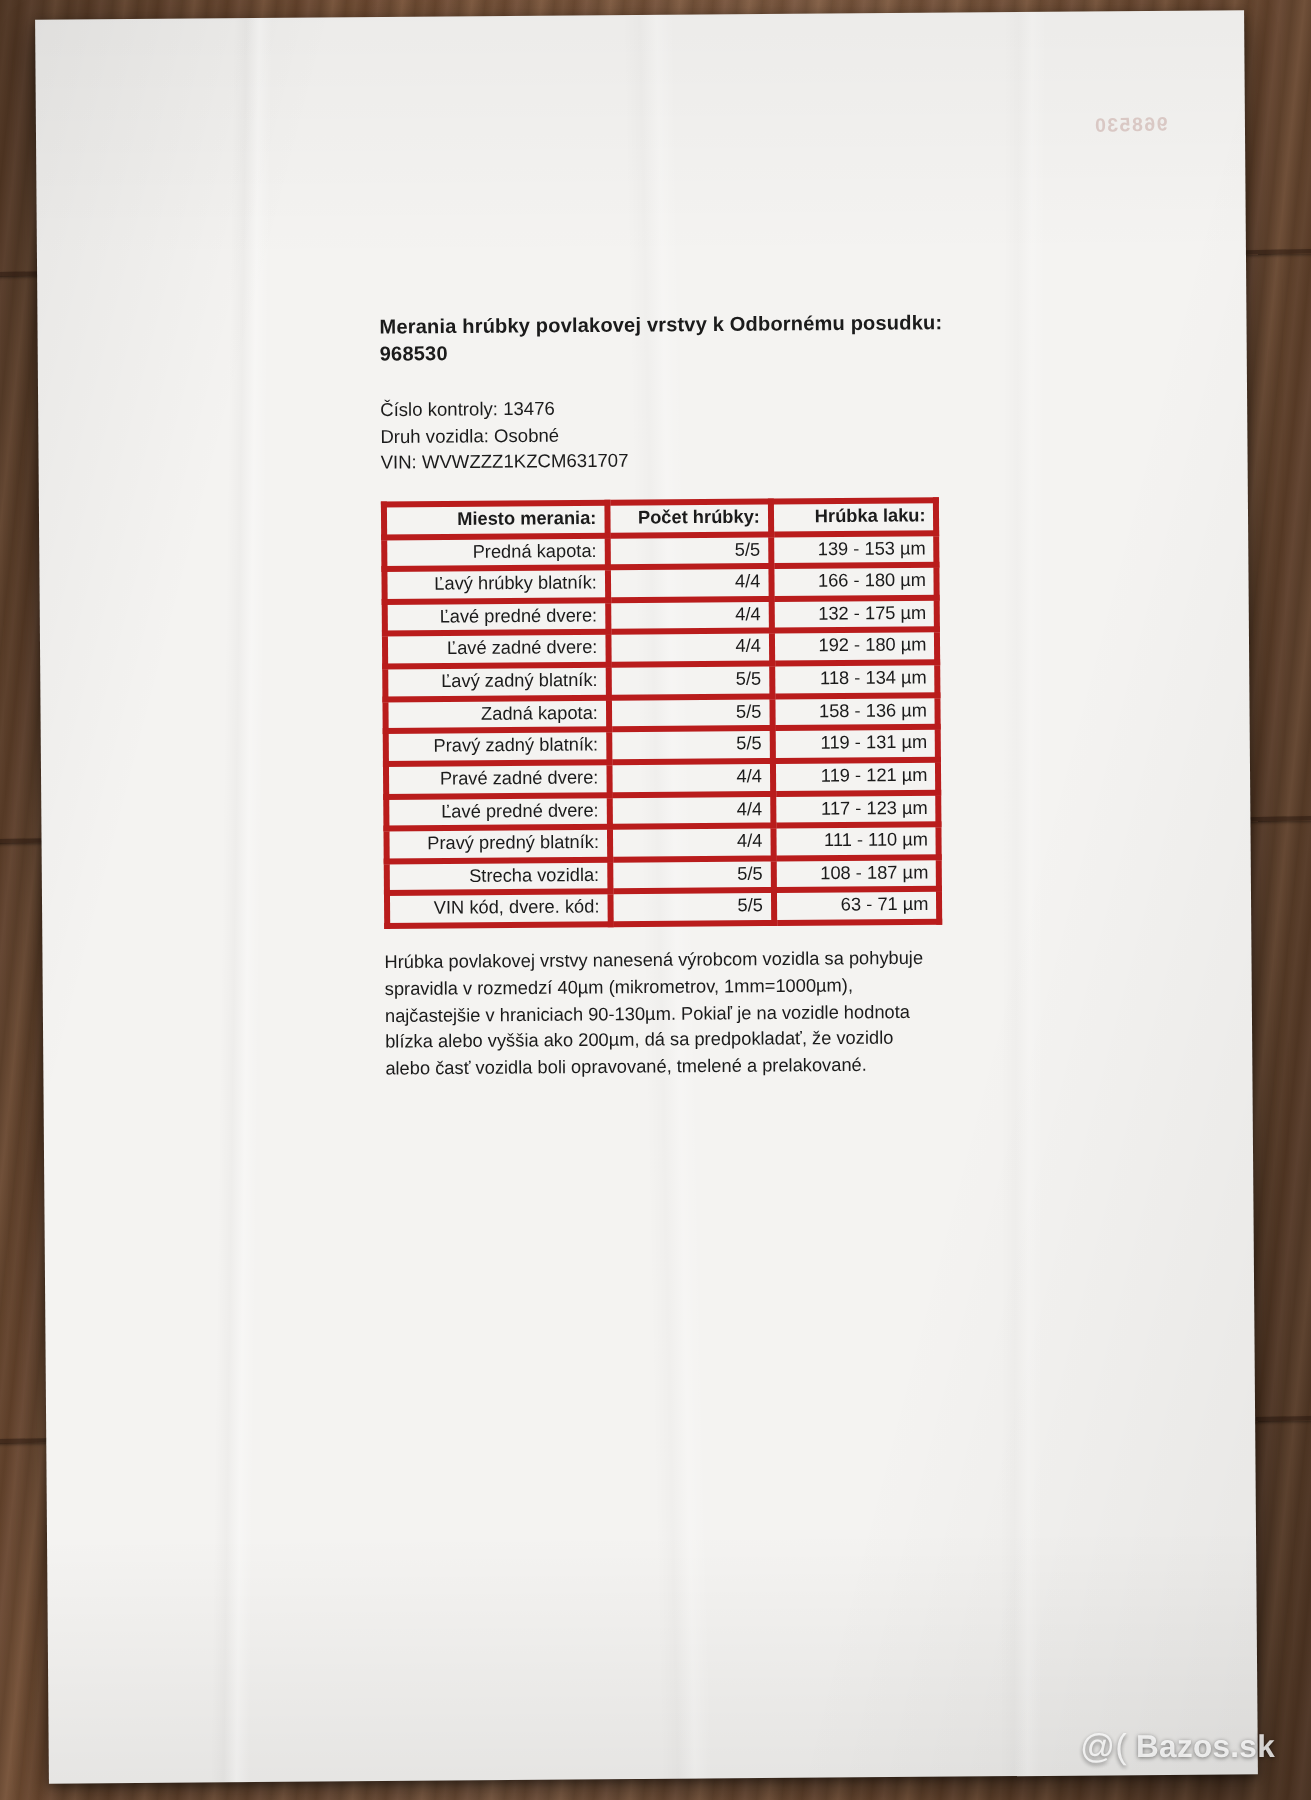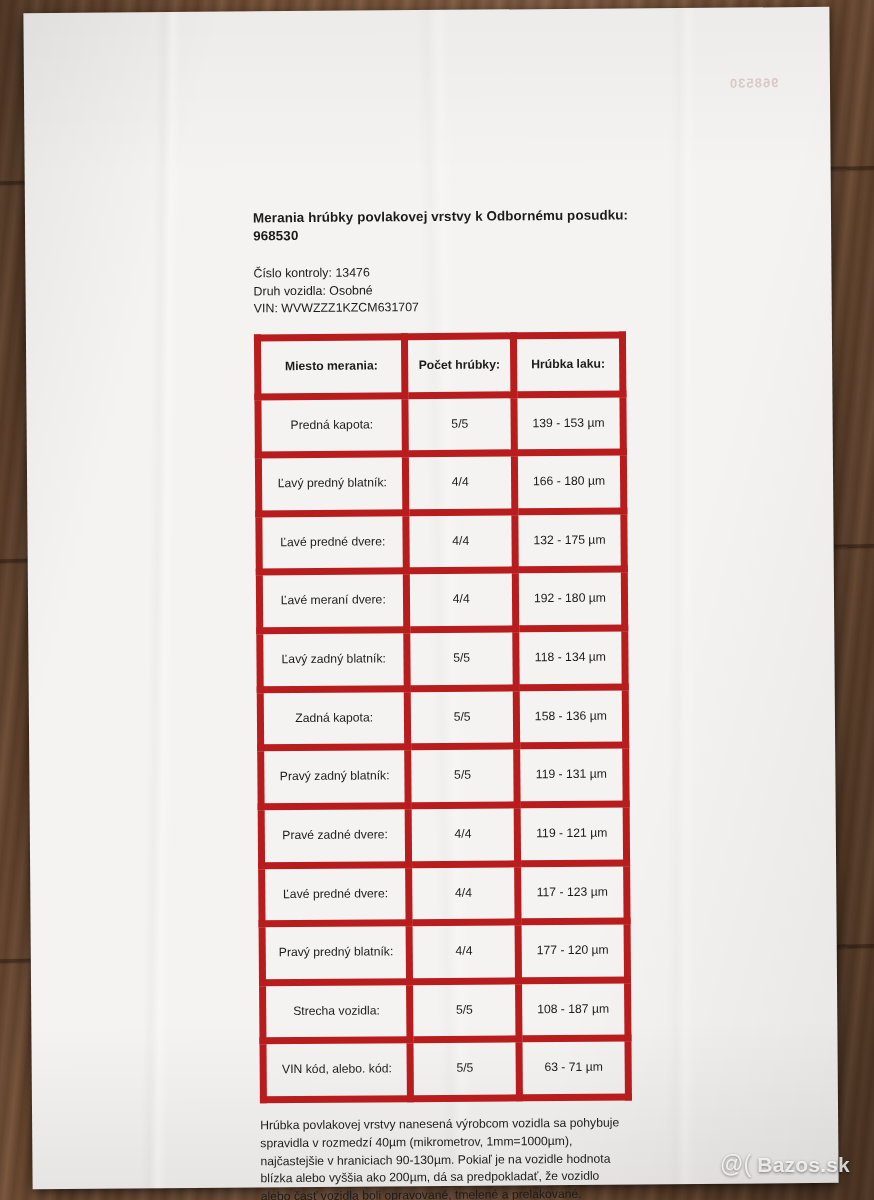--- a/index.html
+++ b/index.html
@@ -119,23 +119,23 @@
   .meta div { white-space: nowrap; }
 
   table.measure {
     border-collapse: collapse;
     width: 372px;
     font-size: 12.2px;
     margin-bottom: 14px;
   }
   table.measure th,
   table.measure td {
-    border: 7px solid #b91c1c;
-    padding: 18px 5px;
-    text-align: center;
+    border: 4px solid #b91c1c;
+    padding: 1px 5px;
+    text-align: right;
     line-height: 1.28;
     white-space: nowrap;
   }
   table.measure th {
     font-weight: bold;
   }
   table.measure col.c-place { width: 150px; }
   table.measure col.c-count { width: 110px; }
   table.measure col.c-thick { width: 112px; }
 
@@ -205,31 +205,31 @@
             <th>Hrúbka laku:</th>
           </tr>
         </thead>
         <tbody>
           <tr>
             <td>Predná kapota:</td>
             <td>5/5</td>
             <td>139 - 153 µm</td>
           </tr>
           <tr>
-            <td>Ľavý predný blatník:</td>
+            <td>Ľavý hrúbky blatník:</td>
             <td>4/4</td>
             <td>166 - 180 µm</td>
           </tr>
           <tr>
             <td>Ľavé predné dvere:</td>
             <td>4/4</td>
             <td>132 - 175 µm</td>
           </tr>
           <tr>
-            <td>Ľavé meraní dvere:</td>
+            <td>Ľavé zadné dvere:</td>
             <td>4/4</td>
             <td>192 - 180 µm</td>
           </tr>
           <tr>
             <td>Ľavý zadný blatník:</td>
             <td>5/5</td>
             <td>118 - 134 µm</td>
           </tr>
           <tr>
             <td>Zadná kapota:</td>
@@ -247,29 +247,29 @@
             <td>119 - 121 µm</td>
           </tr>
           <tr>
             <td>Ľavé predné dvere:</td>
             <td>4/4</td>
             <td>117 - 123 µm</td>
           </tr>
           <tr>
             <td>Pravý predný blatník:</td>
             <td>4/4</td>
-            <td>177 - 120 µm</td>
+            <td>111 - 110 µm</td>
           </tr>
           <tr>
             <td>Strecha vozidla:</td>
             <td>5/5</td>
             <td>108 - 187 µm</td>
           </tr>
           <tr>
-            <td>VIN kód, alebo. kód:</td>
+            <td>VIN kód, dvere. kód:</td>
             <td>5/5</td>
             <td>63 - 71 µm</td>
           </tr>
         </tbody>
       </table>
 
       <p class="note">Hrúbka povlakovej vrstvy nanesená výrobcom vozidla sa pohybuje spravidla v rozmedzí 40µm (mikrometrov, 1mm=1000µm), najčastejšie v hraniciach 90-130µm. Pokiaľ je na vozidle hodnota blízka alebo vyššia ako 200µm, dá sa predpokladať, že vozidlo alebo časť vozidla boli opravované, tmelené a prelakované.</p>
     </div>
   </div>
 

